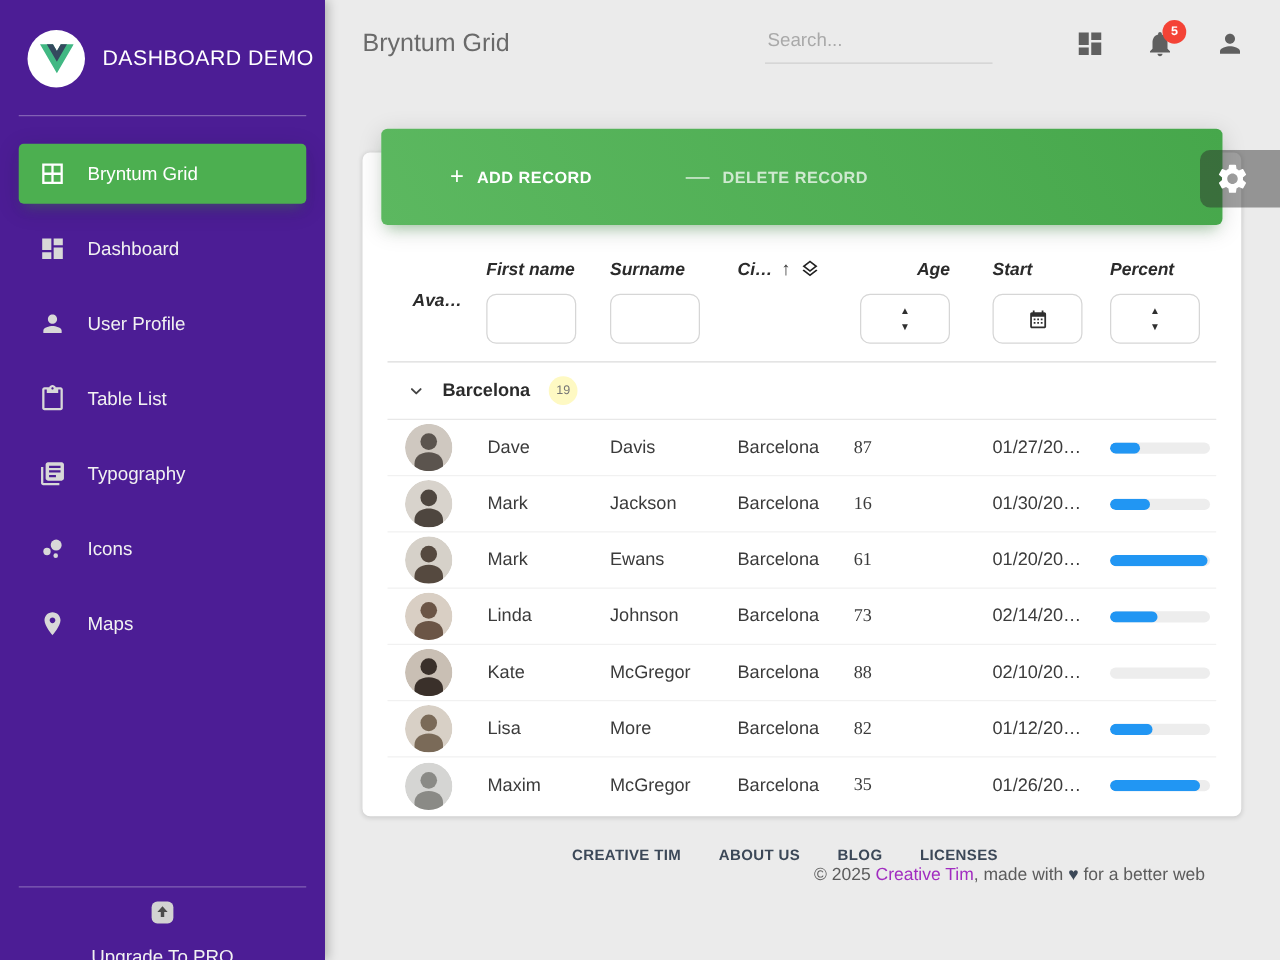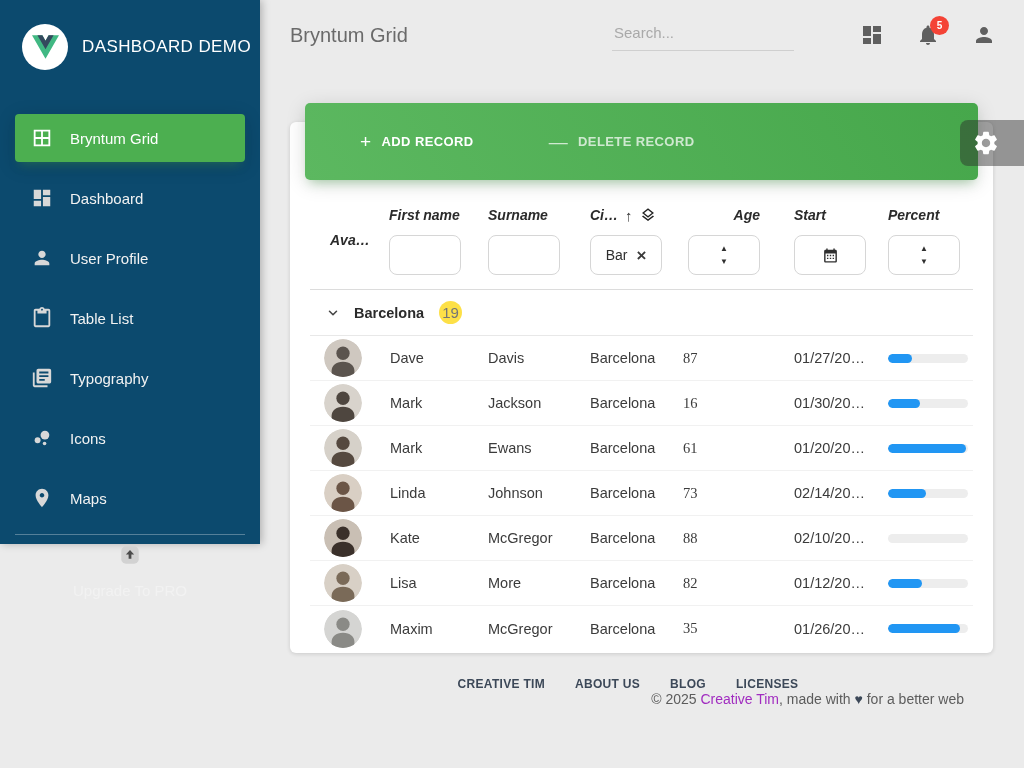--- a/index.html
+++ b/index.html
@@ -6,21 +6,21 @@
   html,body { width:1024px; height:768px; }
   body {
     font-family: "Liberation Sans", "DejaVu Sans", sans-serif;
     background:#ebebeb; overflow:hidden; position:relative;
     color:#3b3b3b;
   }
   .page { width:1024px; height:768px; display:flex; position:relative; overflow:hidden; }
 
   
   .sidebar {
-    width:260px; min-width:260px; height:544px; background:#0c4a6e;
+    width:260px; min-width:260px; height:768px; background:#4c1d95;
     display:flex; flex-direction:column; box-shadow:2px 0 8px rgba(0,0,0,.25);
     z-index:3;
   }
   .logo-row { display:flex; align-items:center; gap:14px; padding:24px 18px 22px 22px; }
   .logo-circle {
     width:46px; height:46px; border-radius:50%; background:#fff;
     display:flex; align-items:center; justify-content:center; flex:0 0 46px;
   }
   .brand { color:#fff; font-size:17px; font-weight:400; letter-spacing:.4px; white-space:nowrap; }
   .side-divider { height:1px; background:rgba(255,255,255,.3); margin:0 15px; }
@@ -111,22 +111,22 @@
   .clear-x { font-size:17px; font-weight:700; color:#3a3a3a; cursor:pointer; line-height:1; }
   .spinner { display:flex; flex-direction:column; gap:5px; align-items:center; cursor:pointer; }
   .spinner span { font-size:8px; color:#2f2f2f; line-height:1; }
   .sort-arrow { font-size:15px; font-weight:600; color:#3a3a3a; }
   .group-icon svg { width:16px; height:16px; color:#222; display:block; }
   .cal-icon svg { width:17px; height:17px; color:#2f2f2f; display:block; }
 
   .group-row { display:flex; align-items:center; height:46px; border-bottom:1px solid #e8e8e8; padding-left:16px; gap:12px; }
   .chev { display:flex; cursor:pointer; }
   .group-name { font-size:14.5px; font-weight:700; color:#2b2b2b; margin-left:2px; }
-  .group-count { width:23px; height:23px; border-radius:50%; background:#fde047; color:#757575;
-    font-size:15px; display:flex; align-items:center; justify-content:center; margin-left:3px; }
+  .group-count { width:23px; height:23px; border-radius:50%; background:#fef9c3; color:#757575;
+    font-size:10px; display:flex; align-items:center; justify-content:center; margin-left:3px; }
 
   .grid-row { display:grid; grid-template-columns:75px 98px 100px 100px 80px 115px 95px;
     height:45px; align-items:center; border-bottom:1px solid #f1f1f1; font-size:14.5px; color:#3b3b3b; }
   .grid-row:last-child { border-bottom:none; }
   .cell-avatar { padding-left:14px; }
   .avatar { width:38px; height:38px; border-radius:50%; overflow:hidden; display:block; }
   .avatar svg { display:block; }
   .cell-first { padding-left:5px; }
   .cell-surname { padding-left:5px; }
   .cell-city { padding-left:7px; }
@@ -301,26 +301,20 @@
             <div class="hcell col-city">
               <div class="label-row">
                 <span>Ci…</span>
                 <span class="sort-arrow">↑</span>
                 <span class="group-icon">
                   <svg viewBox="0 0 24 24" fill="currentColor">
                       <path d="M11.99 18.54l-7.37-5.73L3 14.07l9 7 9-7-1.63-1.27-7.38 5.74zM12 16l7.36-5.73L21 9l-9-7-9 7 1.63 1.27L12 16zm0-11.47L17.74 9 12 13.47 6.26 9 12 4.53z"></path>
                     </svg>
                 </span>
               </div>
-              <div class="filter-row">
-                <div class="filter-field">
-                  <span>Bar</span>
-                  <span class="clear-x">×</span>
-                </div>
-              </div>
             </div>
             <div class="hcell col-age">
               <div class="label-row">
                   <span>Age</span>
                 </div>
               <div class="filter-row">
                 <div class="filter-field">
                   <span class="spinner">
                     <span>▲</span>
                     <span>▼</span>

